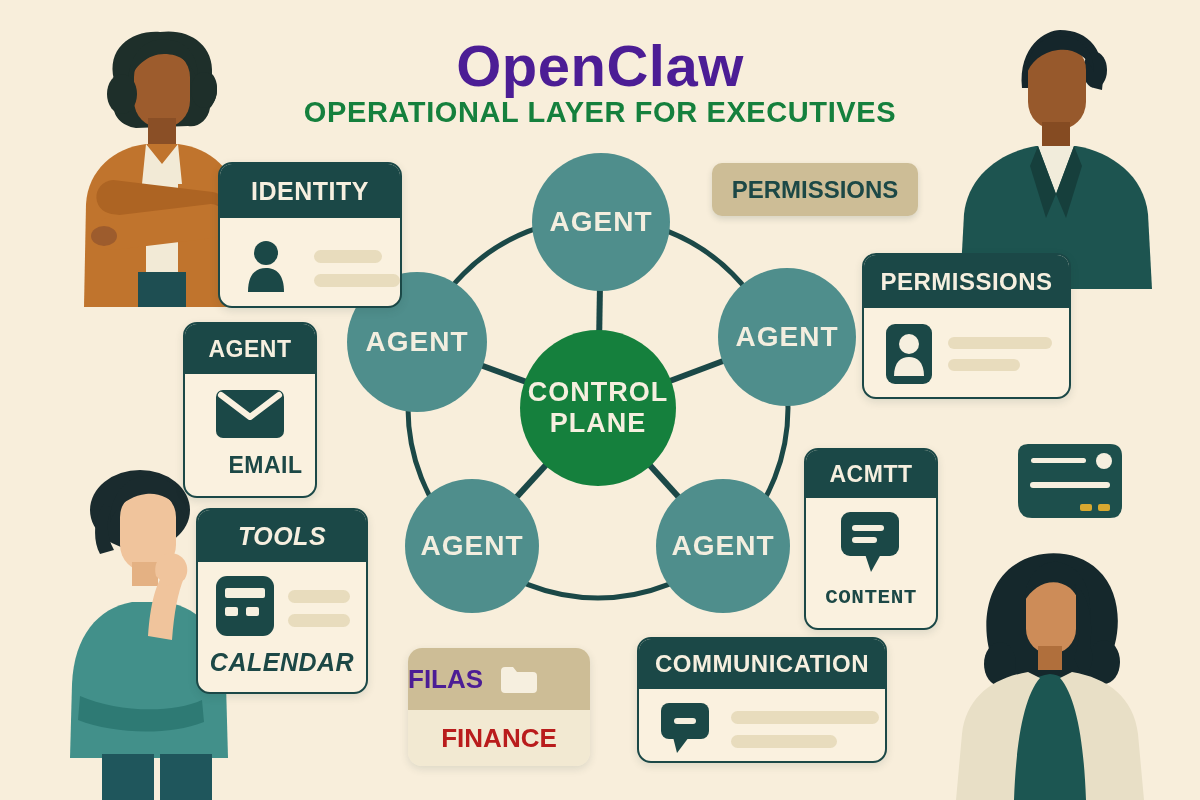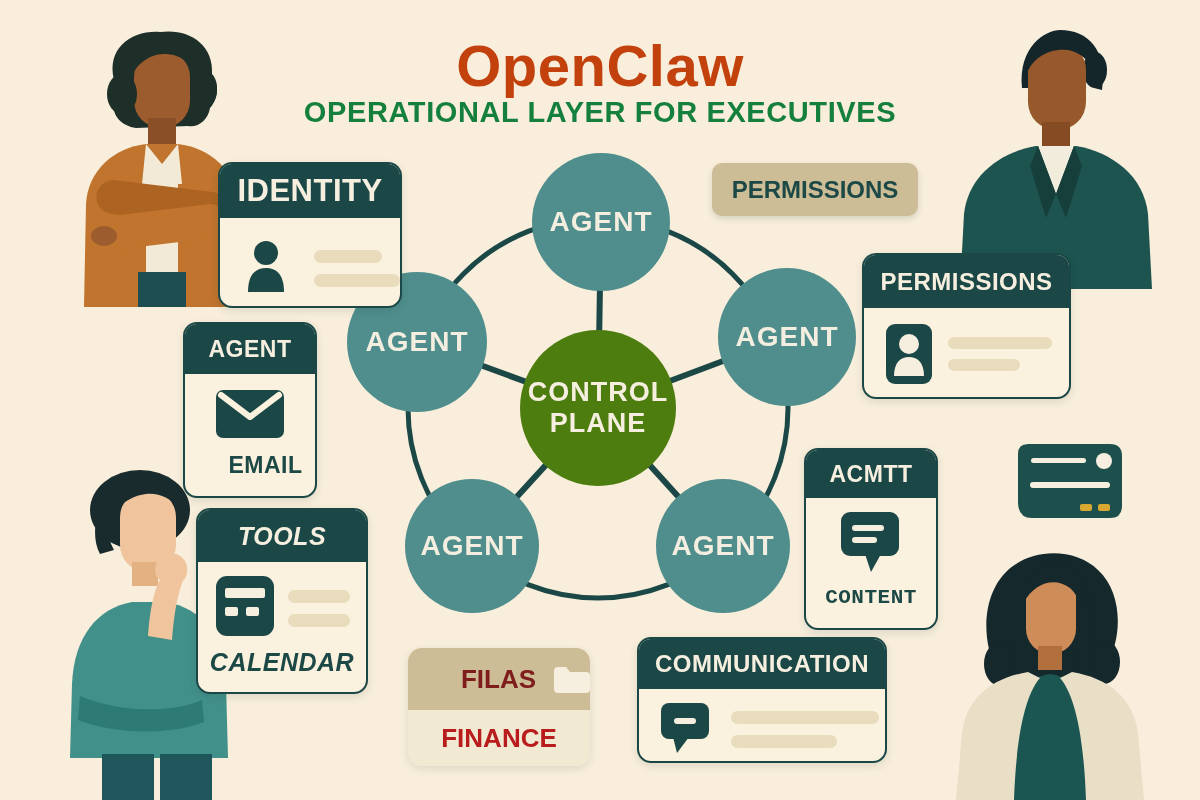--- a/index.html
+++ b/index.html
@@ -6,34 +6,34 @@
   .frame{
     position:relative;width:1200px;height:800px;overflow:hidden;
     background:#f8eedb;
     font-family:"Liberation Sans",sans-serif;
     -webkit-font-smoothing:antialiased;
   }
   .abs{position:absolute;}
   
   .title{
     left:0;right:0;top:32px;text-align:center;
-    font-size:58px;font-weight:700;color:#c2410c;letter-spacing:.5px;
+    font-size:58px;font-weight:700;color:#4c1d95;letter-spacing:.5px;
   }
   .subtitle{
     left:0;right:0;top:96px;text-align:center;
     font-size:29px;font-weight:700;color:#15803d;letter-spacing:.6px;
   }
   
   svg.net{left:0;top:0;z-index:2;}
   .circle{
     border-radius:50%;display:flex;align-items:center;justify-content:center;
     z-index:3;text-align:center;font-weight:700;letter-spacing:1px;
   }
   .agent-circle{background:#4f8e8c;color:#f3eedf;font-size:28px;}
-  .control-circle{background:#4d7c0f;color:#f6efdf;font-size:27px;line-height:1.15;}
+  .control-circle{background:#15803d;color:#f6efdf;font-size:27px;line-height:1.15;}
   
   .card{
     background:#faf1df;border:2.5px solid #1b4847;border-radius:14px;
     z-index:5;overflow:hidden;box-shadow:0 3px 8px rgba(27,54,50,.12);
   }
   .card-header{
     background:#1b4847;color:#f6efdf;font-weight:700;
     display:flex;align-items:center;justify-content:center;letter-spacing:.5px;
   }
   .card-label{color:#1c4846;font-weight:700;text-align:center;letter-spacing:.5px;}
@@ -41,22 +41,22 @@
   .tag{
     background:#cdbd96;border-radius:10px;z-index:5;
     display:flex;align-items:center;justify-content:center;
     font-weight:700;color:#1c4846;box-shadow:0 3px 6px rgba(27,54,50,.15);
   }
   .files-card{
     border-radius:14px;z-index:5;overflow:hidden;
     box-shadow:0 3px 8px rgba(27,54,50,.12);
   }
   .files-header{
-    background:#cdbd96;display:flex;align-items:center;justify-content:flex-end;
-    gap:16px;font-weight:700;color:#7f1d1d;
+    background:#cdbd96;display:flex;align-items:center;justify-content:flex-start;
+    gap:16px;font-weight:700;color:#4c1d95;
   }
   .files-body{
     background:#f2e9d2;display:flex;align-items:center;justify-content:center;
     font-weight:700;color:#b91c1c;
   }
   .person{z-index:1;}
 </style>
 </head>
 <body>
 
@@ -149,21 +149,21 @@
     </div>
 
   <div class="abs circle control-circle" style="left:520px;top:330px;width:156px;height:156px;">
     <div>
       <div>CONTROL</div>
       <div>PLANE</div>
     </div>
   </div>
 
   <div class="abs card" style="left:218px;top:162px;width:180px;height:142px;">
-    <div class="card-header" style="height:54px;font-size:31px;justify-content:center;">
+    <div class="card-header" style="height:54px;font-size:25px;justify-content:center;">
       <span>IDENTITY</span>
     </div>
     <svg class="abs" style="left:26px;top:76px;" width="40" height="52" viewBox="0 0 40 52">
       <circle cx="20" cy="13" r="12" fill="#1b4847"></circle>
       <path d="M2,52 C2,34 10,28 20,28 C30,28 38,34 38,52 Z" fill="#1b4847"></path>
     </svg>
     <div class="bar" style="left:94px;top:86px;width:68px;"></div>
     <div class="bar" style="left:94px;top:110px;width:86px;"></div>
   </div>
 

